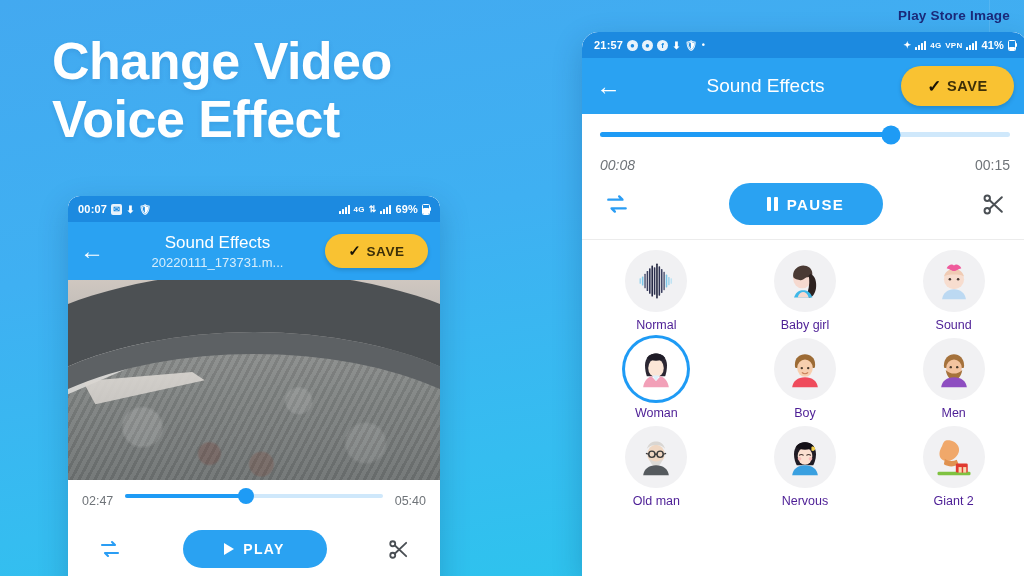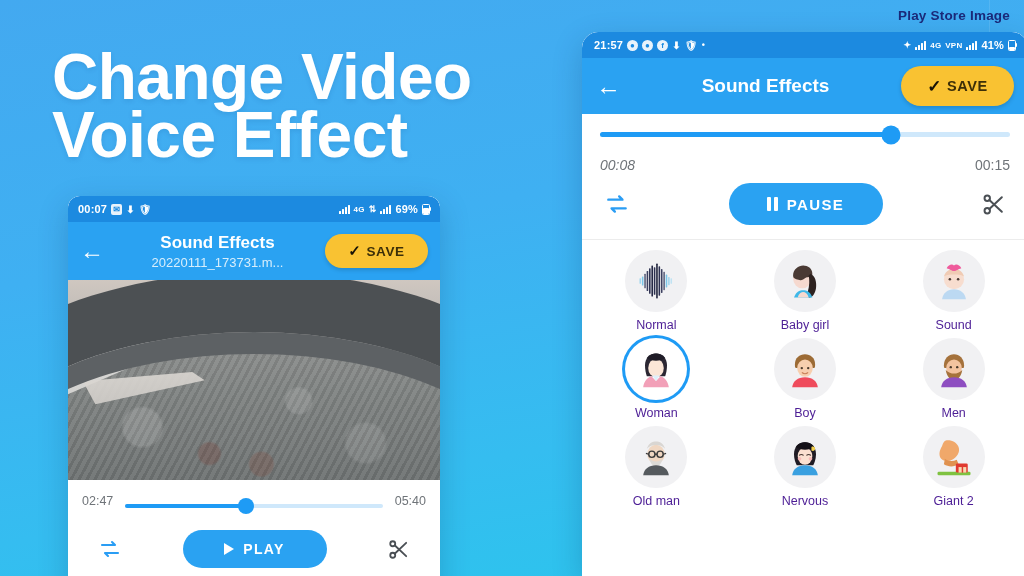--- a/index.html
+++ b/index.html
@@ -21,23 +21,23 @@
 
   
   #ps-label {
     position: absolute; top: 8px; right: 14px;
     font-size: 13.5px; font-weight: bold; letter-spacing: .2px;
     color: #1b2a7a; white-space: nowrap;
   }
 
   
   #headline {
-    position: absolute; left: 52px; top: 48px; width: 470px;
+    position: absolute; left: 52px; top: 32px; width: 470px;
     color: #ffffff; font-weight: bold;
-    font-size: 64px; line-height: 58px; letter-spacing: -0.5px;
+    font-size: 52px; line-height: 58px; letter-spacing: -0.5px;
     text-shadow: 0 2px 5px rgba(0,60,120,.12);
   }
   #headline .ln { display: block; white-space: nowrap; }
 
   
   .phone {
     position: absolute; background: #ffffff; overflow: hidden;
     box-shadow: 0 10px 30px rgba(0,40,90,.22);
   }
   .statusbar {
@@ -62,21 +62,21 @@
     width: 1.5px; background: #fff; border-radius: 0 1px 1px 0;
   }
   .sb-batt b { display:block; background:#fff; height:100%; border-radius:1px; }
 
   .appbar {
     display: flex; align-items: center; background: #2aa2f2; color: #fff;
     position: relative;
   }
   .backarrow { color: #ffffff; line-height: 1; }
   .appbar-titles { flex: 1; min-width: 0; text-align: center; }
-  .ab-title { font-weight: bold; color: #ffffff; white-space: nowrap; }
+  .ab-title { font-weight: normal; color: #ffffff; white-space: nowrap; }
   .ab-sub {
     color: #d7eefc; white-space: nowrap; overflow: hidden; text-overflow: ellipsis;
   }
   .save-btn {
     display: flex; align-items: center; justify-content: center; gap: 5px;
     background: #f9c232; color: #3c2f08; font-weight: bold;
     border-radius: 999px; letter-spacing: .6px;
     box-shadow: 0 2px 4px rgba(0,0,0,.16);
   }
   .save-check { color: #171206; font-weight: bold; }
@@ -130,21 +130,21 @@
     opacity: .9;
   }
   #video-thumb .window-frame {
     position: absolute; left: -26%; top: 26%; width: 152%; height: 140%;
     border-radius: 50%;
     border: 22px solid #5d6164;
     box-shadow: 0 0 0 60px #4c5053;
   }
 
   
-  .slider-row { display: flex; align-items: flex-end; }
+  .slider-row { display: flex; align-items: flex-start; }
   .track {
     flex: 1; height: 4px; border-radius: 3px; background: #cfe8fb; position: relative;
   }
   .track .fill {
     position: absolute; left: 0; top: 0; bottom: 0; background: #1e9bf5; border-radius: 3px;
   }
   .track .knob {
     position: absolute; top: 50%; transform: translate(-50%, -50%);
     background: #1e9bf5; border-radius: 50%;
   }

